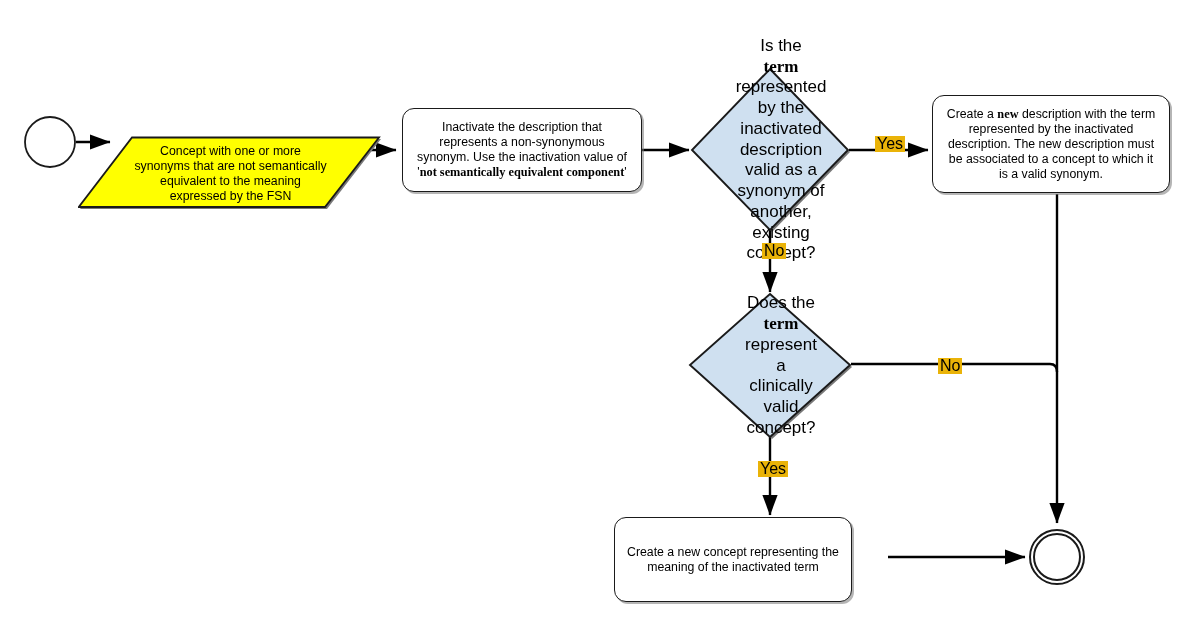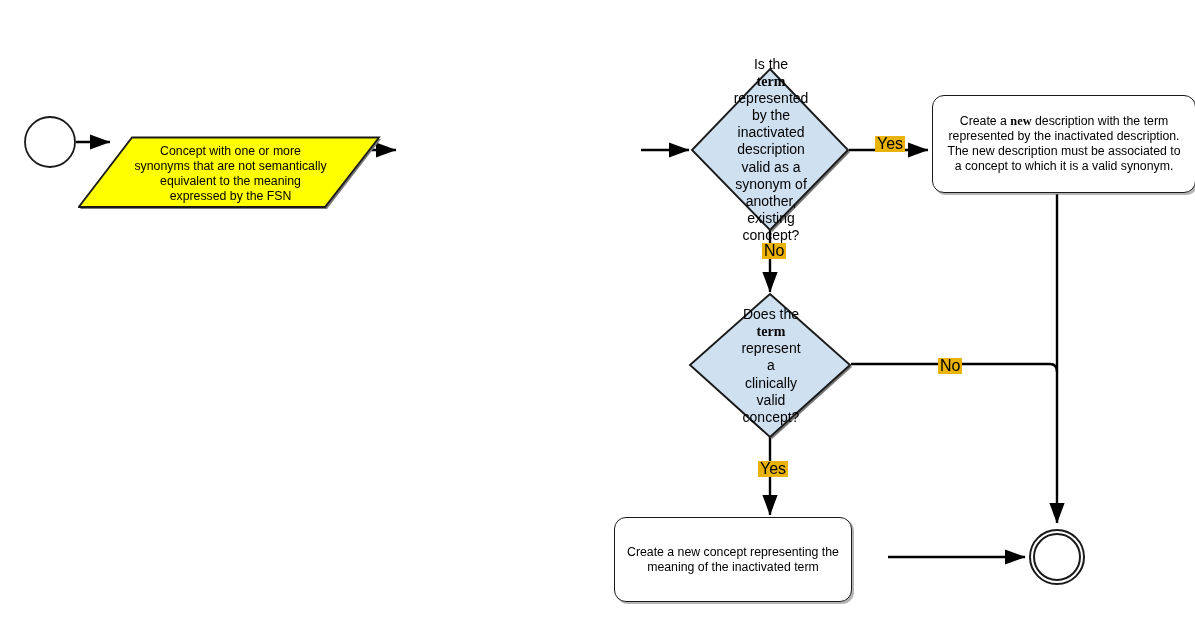--- a/index.html
+++ b/index.html
@@ -71,27 +71,27 @@
   .parallelogram-label span { display: block; padding: 0 54px; }
   
   .diamond-wrap { position: absolute; }
   .diamond-shape {
     position: absolute;
     left: 0; top: 0;
     width: 100%; height: 100%;
   }
   .diamond-label {
     position: absolute;
-    left: 0; top: 0;
+    left: 10px; top: 0;
     width: 100%; height: 100%;
     display: flex;
     align-items: center;
     justify-content: center;
     text-align: center;
-    font-size: 14px;
+    font-size: 17px;
     line-height: 1.22;
     pointer-events: none;
   }
   .diamond-label span { display: block; padding: 0 26px; }
   
   .circle-node {
     position: absolute;
   }
   .edge-label {
     position: absolute;
@@ -145,32 +145,37 @@
   <div class="parallelogram-wrap" style="left:78px; top:105px; width:305px; height:76px;margin-top:31px;">
     <svg class="parallelogram-shape" viewBox="0 0 305 76" xmlns="http://www.w3.org/2000/svg" preserveAspectRatio="none">
       <polygon points="56,3 303,3 249,73 2,73" fill="#787878"></polygon>
       <polygon points="54,1.5 301,1.5 247,71 0.8,71" fill="#ffff00" stroke="#1a1a1a" stroke-width="1.8"></polygon>
     </svg>
     <div class="parallelogram-label">
       <span>Concept with one or more synonyms that are not semantically equivalent to the meaning expressed by the FSN</span>
     </div>
   </div>
 
+  <div class="box node" style="left:402px; top:108px; width:240px; height:84px;">
+    <div class="txt">
+      <span>Inactivate the description that represents a non-synonymous synonym. Use the inactivation value of '</span><b>not semantically equivalent component</b><span>'</span>
+    </div>
+  </div>
 
   <div class="diamond-wrap" style="left:690px; top:67px; width:162px; height:166px;">
     <svg class="diamond-shape" viewBox="0 0 162 166" xmlns="http://www.w3.org/2000/svg" preserveAspectRatio="none">
       <polygon points="82,4 160,85 82,165 4,85" fill="#787878"></polygon>
       <polygon points="80,2 158,83 80,163 2,83" fill="#cfe0f0" stroke="#1a1a1a" stroke-width="1.9"></polygon>
     </svg>
     <div class="diamond-label">
       <span><span>Is the </span><b>term</b><span> represented by the inactivated description valid as a synonym of another, existing concept?</span></span>
     </div>
   </div>
 
-  <div class="box node" style="left:932px; top:95px; width:264px; height:98px;">
+  <div class="box node" style="left:932px; top:95px; width:238px; height:98px;">
     <div class="txt">
       <span>Create a </span><b>new</b><span> description with the term represented by the inactivated description. The new description must be associated to a concept to which it is a valid synonym.</span>
     </div>
   </div>
 
   <div class="diamond-wrap" style="left:688px; top:292px; width:166px; height:148px;">
     <svg class="diamond-shape" viewBox="0 0 166 148" xmlns="http://www.w3.org/2000/svg" preserveAspectRatio="none">
       <polygon points="84,4 164,75 84,147 4,75" fill="#787878"></polygon>
       <polygon points="82,2 162,73 82,145 2,73" fill="#cfe0f0" stroke="#1a1a1a" stroke-width="1.9"></polygon>
     </svg>

